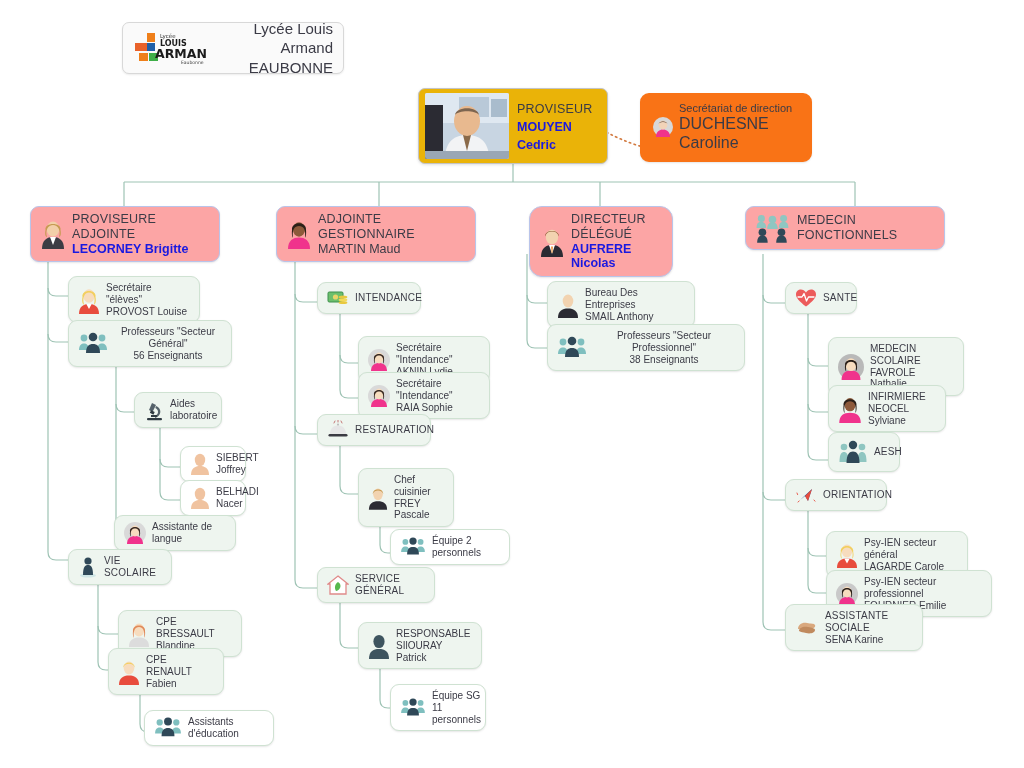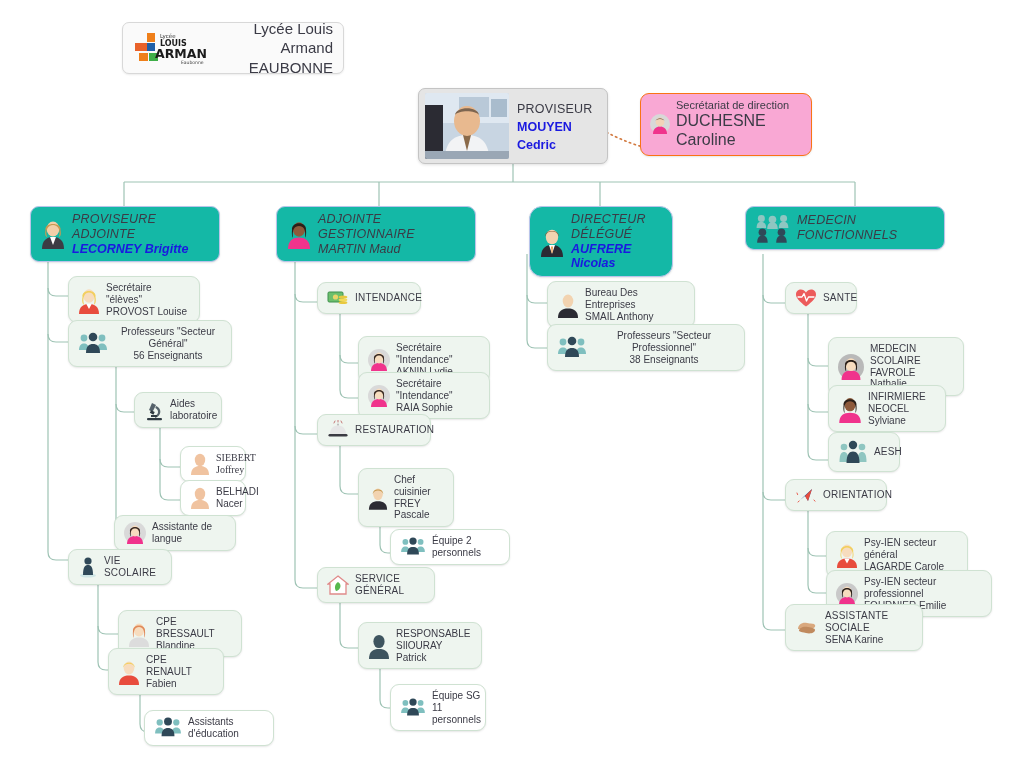--- a/index.html
+++ b/index.html
@@ -20,24 +20,24 @@
     align-items: center;
     gap: 6px;
     border-radius: 9px;
     padding: 5px 9px;
     box-shadow: 0 1px 2px rgba(0,0,0,.10);
     z-index: 2;
   }
   .node .txt { display: flex; flex-direction: column; line-height: 1.18; }
 
   
-  .v-blue  { background: #14b8a6; border: 1px solid #b9c4ea; font-style: italic; }
+  .v-blue  { background: #fca5a5; border: 1px solid #b9c4ea; }
   .v-green { background: #eef5ef; border: 1px solid #cfe2d2; }
   .v-white { background: #ffffff; border: 1px solid #cfe2d2; }
-  .v-gray  { background: #f9a8d4; border: 1px solid #f97316; justify-content: flex-end; }
+  .v-gray  { background: #f97316; border: 4px solid #f97316; justify-content: flex-end; }
 
   .ttl   { color: #3b3b46; font-size: 11px; }
   .ttl-b { color: #1a19e0; font-weight: bold; font-size: 11.5px; }
   .nm    { color: #3b3b46; font-size: 16px; }
   .caps  { letter-spacing: .2px; }
   .center { text-align: center; }
 
   
   .big .ttl  { font-size: 12.5px; }
   .big .ttl-b{ font-size: 12.5px; }
@@ -54,21 +54,21 @@
     background: #fafafa; border: 1px solid #d8d8d8; border-radius: 7px;
     display: flex; align-items: center; gap: 10px; padding: 0 10px;
     box-shadow: 0 1px 2px rgba(0,0,0,.08); z-index: 3;
   }
   #logomark { position: relative; width: 74px; height: 38px; flex: 0 0 auto; }
   #logo-txt { font-size: 15px; color: #3b3b46; line-height: 1.3; text-align: right; flex: 1; }
 
   
   #proviseur {
     position: absolute; left: 418px; top: 88px; width: 190px; height: 76px;
-    background: #e5e5e5; border: 1px solid #c4c4c4; border-radius: 7px;
+    background: #eab308; border: 1px solid #c4c4c4; border-radius: 7px;
     display: flex; align-items: center; gap: 8px; padding: 5px 6px;
     box-shadow: 0 1px 3px rgba(0,0,0,.12); z-index: 3;
   }
   #photo { width: 84px; height: 66px; flex: 0 0 auto; border-radius: 2px; overflow: hidden; position: relative; }
 </style>
 </head>
 <body>
 
 <div id="stage">
 
@@ -246,21 +246,21 @@
         <rect x="6.5" y="12" width="4" height="3" transform="rotate(27 8.5 13)" fill="#2f3a42"></rect>
         <path d="M12,7 C18,9 18,17 11,19 L11,17 C15,15.5 15,10.5 11.3,9 Z" fill="#55626b"></path>
         <rect x="7" y="16" width="6" height="2" fill="#2f3a42"></rect>
       </svg>
     </span>
     <span class="txt sm">
       <span class="ttl">Aides laboratoire</span>
     </span>
   </div>
 
-  <div class="node v-white" style="left:180px; top:446px; width:66px;font-family:Liberation Serif, serif;">
+  <div class="node v-white" style="left:180px; top:446px; width:66px;">
     <span class="ico">
       <svg width="20" height="22" viewBox="0 0 20 22">
         <path d="M1,22 C1,15.5 5,13 10,13 C15,13 19,15.5 19,22 Z" fill="#f0c3a0"></path>
         <ellipse cx="10" cy="7" rx="5.2" ry="6.2" fill="#f0c3a0"></ellipse>
       </svg>
     </span>
     <span class="txt sm">
       <span class="nm">SIEBERT Joffrey</span>
     </span>
   </div>

